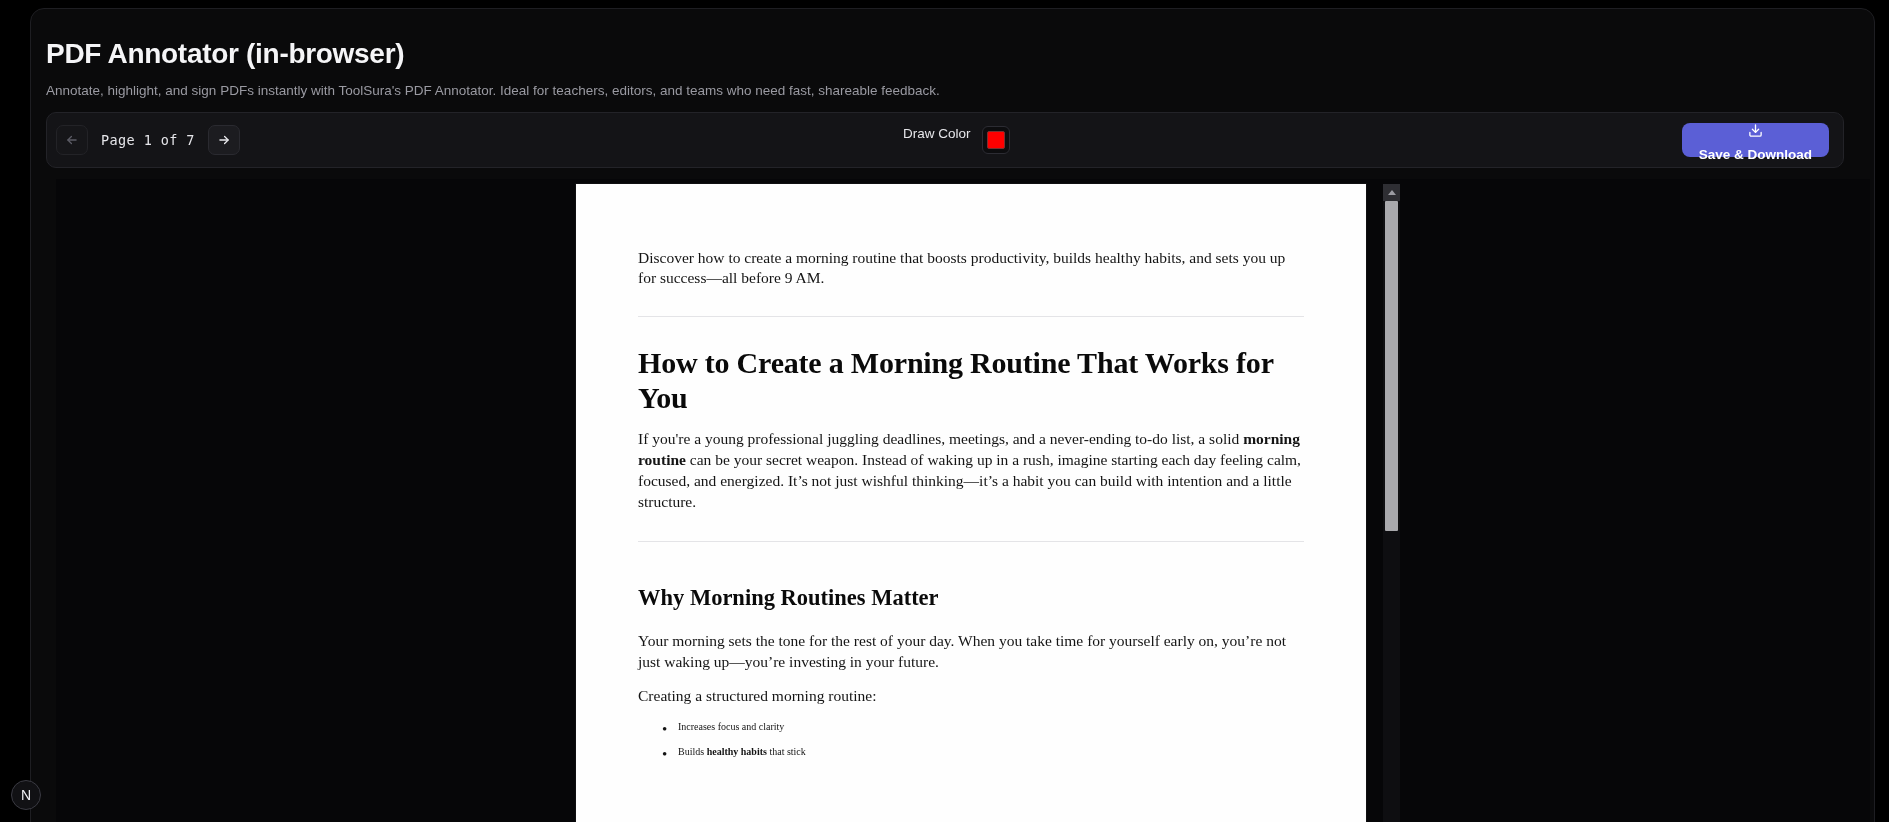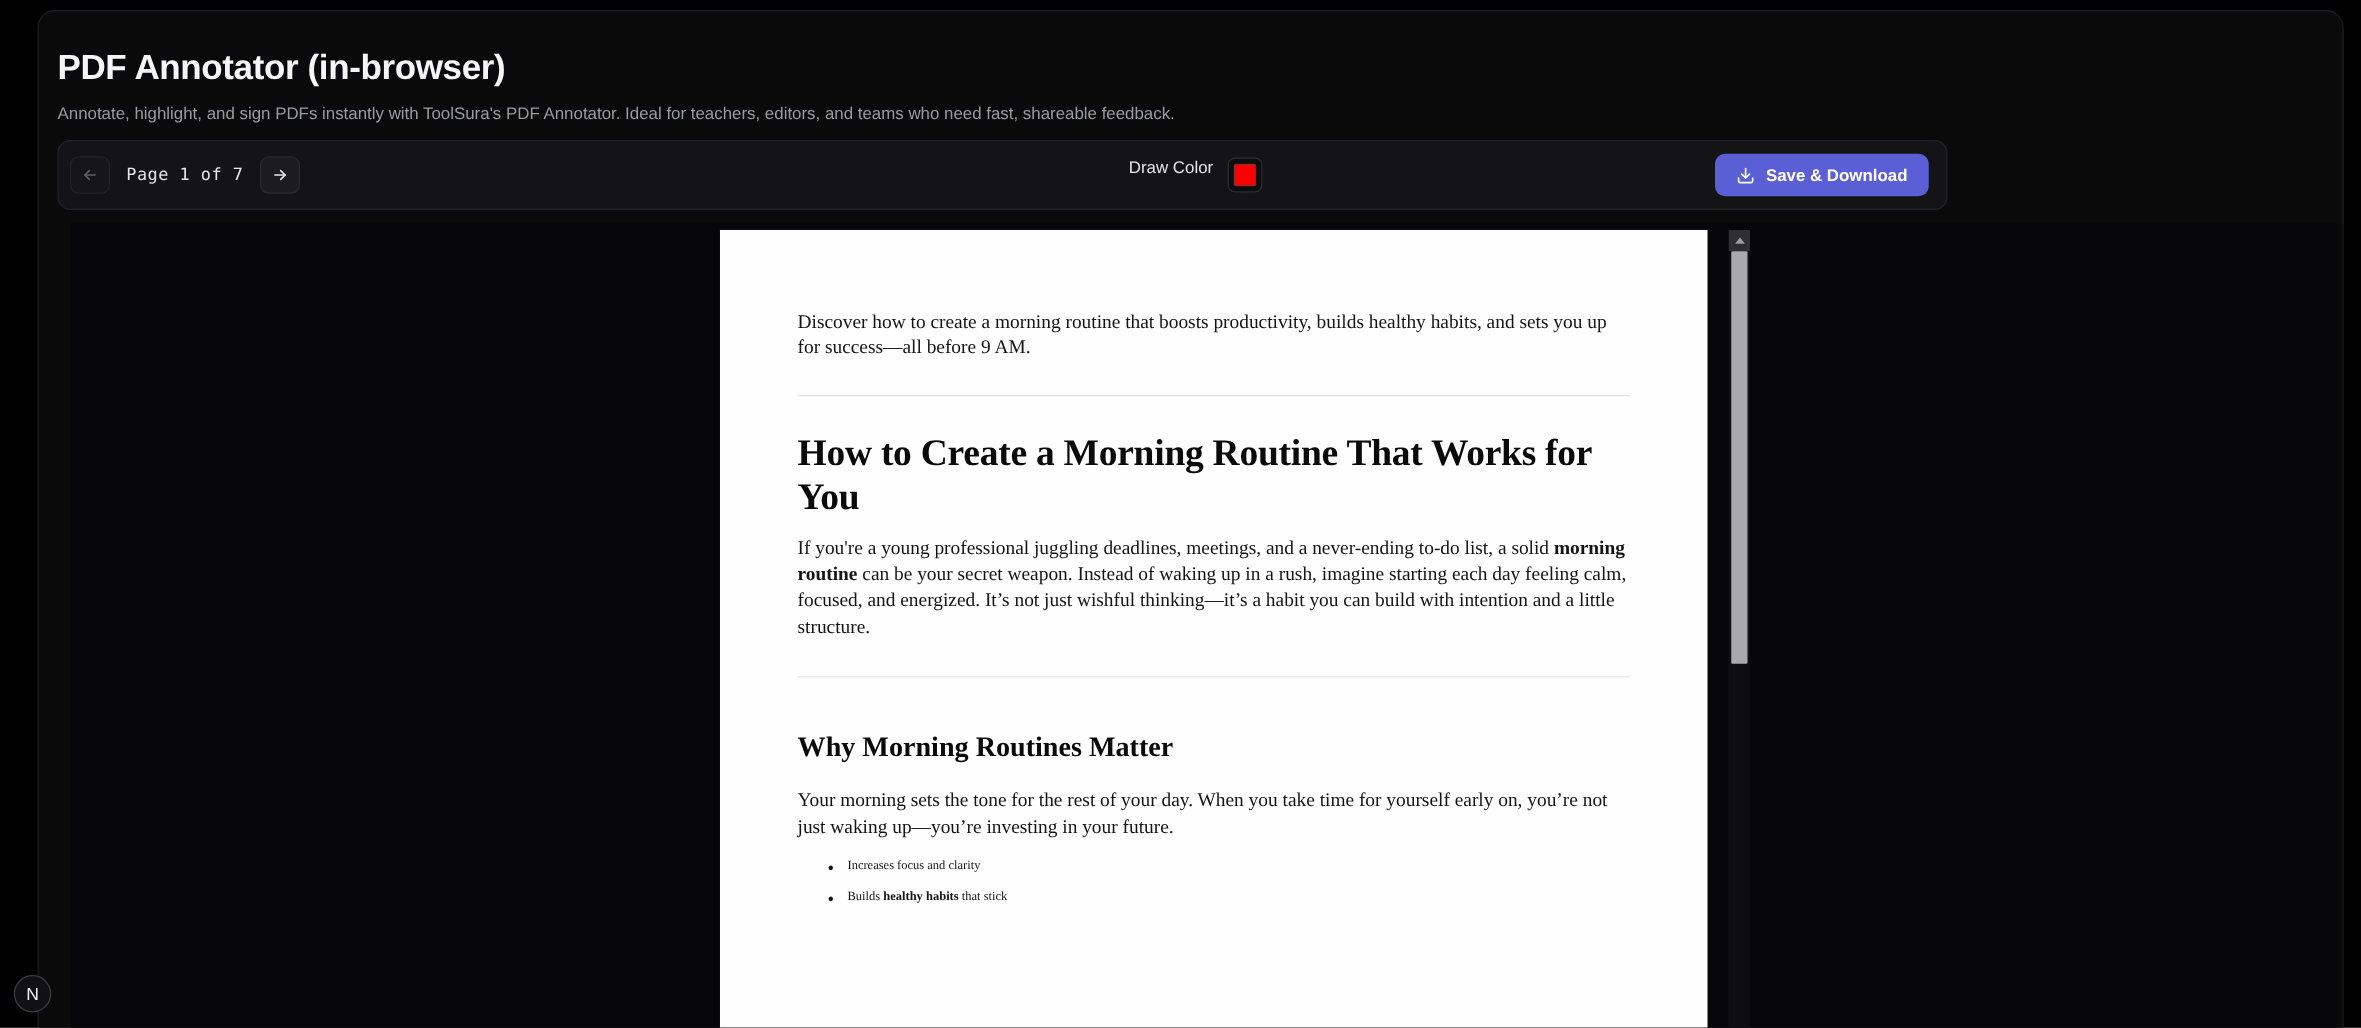--- a/index.html
+++ b/index.html
@@ -48,21 +48,21 @@
     font-size: 13.5px;
     color: #9a9aa2;
     line-height: 1.3;
   }
 
   
   .toolbar {
     position: absolute;
     left: 15px;
     top: 103px;
-    width: 1512px;
+    width: 1798px;
     height: 56px;
     background: #141417;
     border: 1px solid #232328;
     border-radius: 10px;
     display: flex;
     align-items: center;
   }
 
   .toolbar-left {
     display: flex;
@@ -346,21 +346,21 @@
       </div>
 
       <div class="toolbar-center">
         <span class="draw-color-label">Draw Color</span>
         <div class="color-swatch-wrap">
           <div class="color-swatch" id="swatch" style="background: rgb(255, 0, 0);"></div>
         </div>
       </div>
 
       <div class="toolbar-right">
-        <button class="save-btn" id="saveBtn" style="background: rgb(91, 95, 214);">
+        <button class="save-btn" id="saveBtn" style="background: rgb(91, 95, 214); flex-direction: column;">
           <span>
             <svg width="15" height="15" viewBox="0 0 24 24" fill="none" stroke="currentColor" stroke-width="2.1" stroke-linecap="round" stroke-linejoin="round">
               <path d="M21 15v4a2 2 0 0 1-2 2H5a2 2 0 0 1-2-2v-4"></path>
               <polyline points="7 10 12 15 17 10"></polyline>
               <line x1="12" y1="15" x2="12" y2="3"></line>
             </svg>
           </span>
           <span>Save &amp; Download</span>
         </button>
       </div>
@@ -381,20 +381,21 @@
           <p class="doc-p">
             <span>If you're a young professional juggling deadlines, meetings, and a never-ending to-do list, a solid </span><b>morning routine</b><span> can be your secret weapon. Instead of waking up in a rush, imagine starting each day feeling calm, focused, and energized. It’s not just wishful thinking—it’s a habit you can build with intention and a little structure.</span>
           </p>
 
 
           <div class="rule rule-2"></div>
 
           <h2 class="doc-h2">Why Morning Routines Matter</h2>
 
           <p class="doc-p">Your morning sets the tone for the rest of your day. When you take time for yourself early on, you’re not just waking up—you’re investing in your future.</p>
+          <p class="doc-p">Creating a structured morning routine:</p>
 
           <ul class="doc-list" id="bulletList">
               <li><span>Increases focus and clarity</span></li>
               <li><span>Builds </span><b>healthy habits</b><span> that stick</span></li>
             </ul>
 
         </div>
       </div>
 
       <div class="scrollbar">

